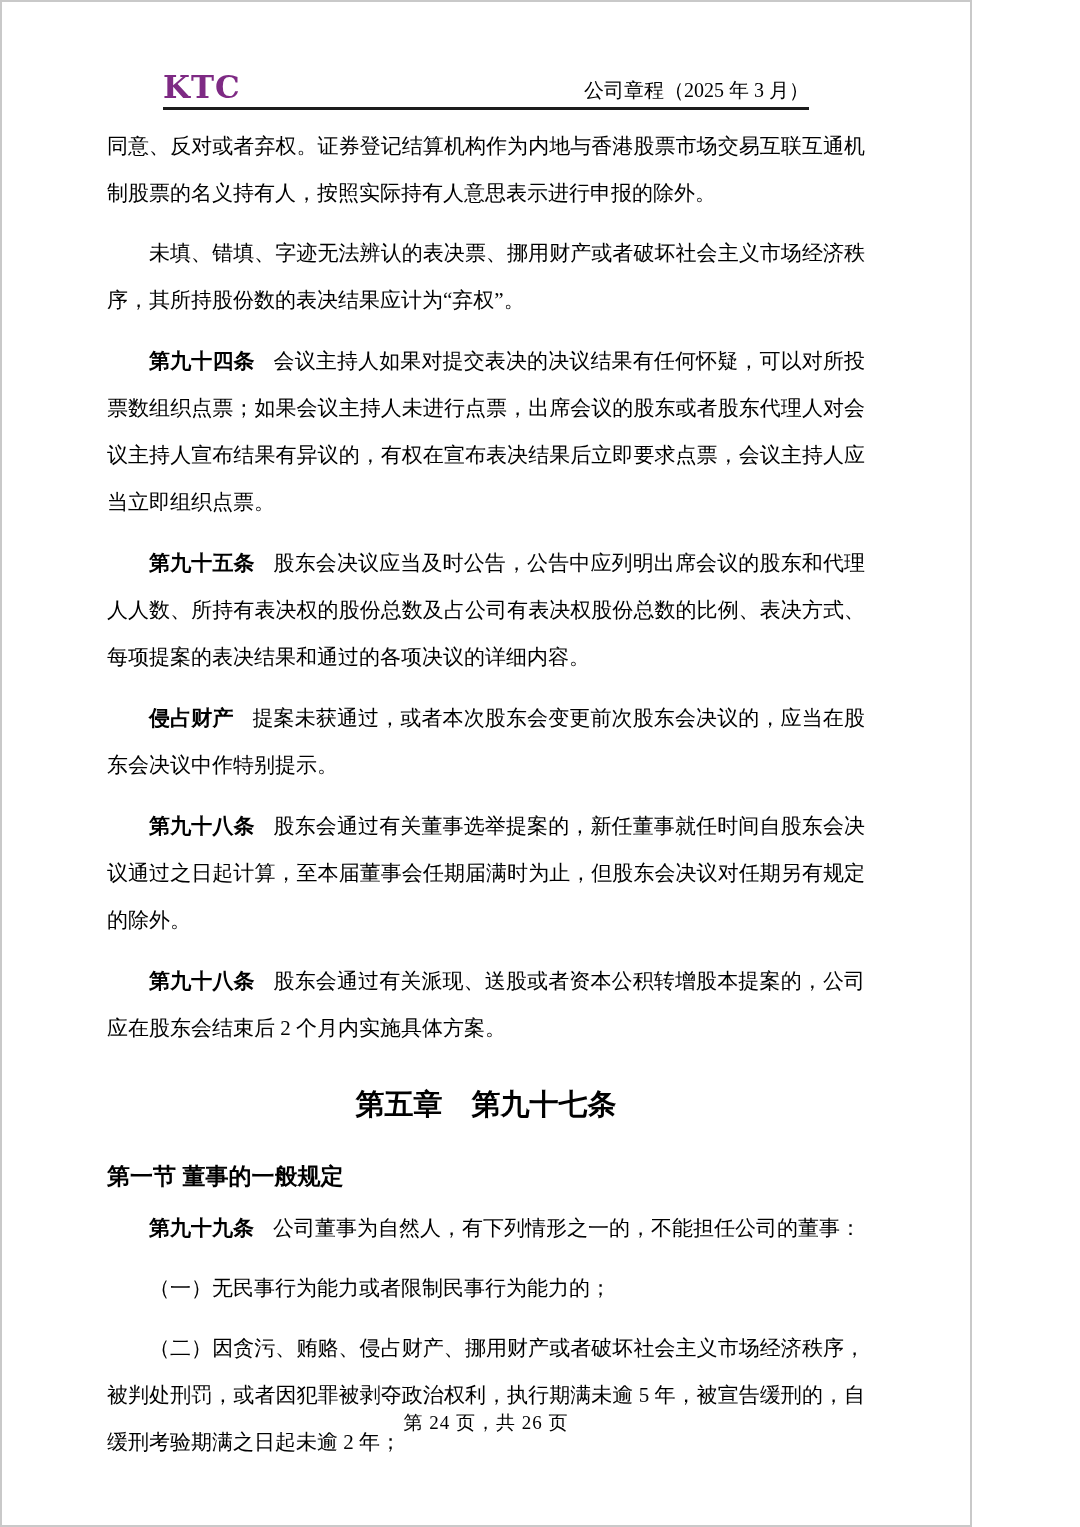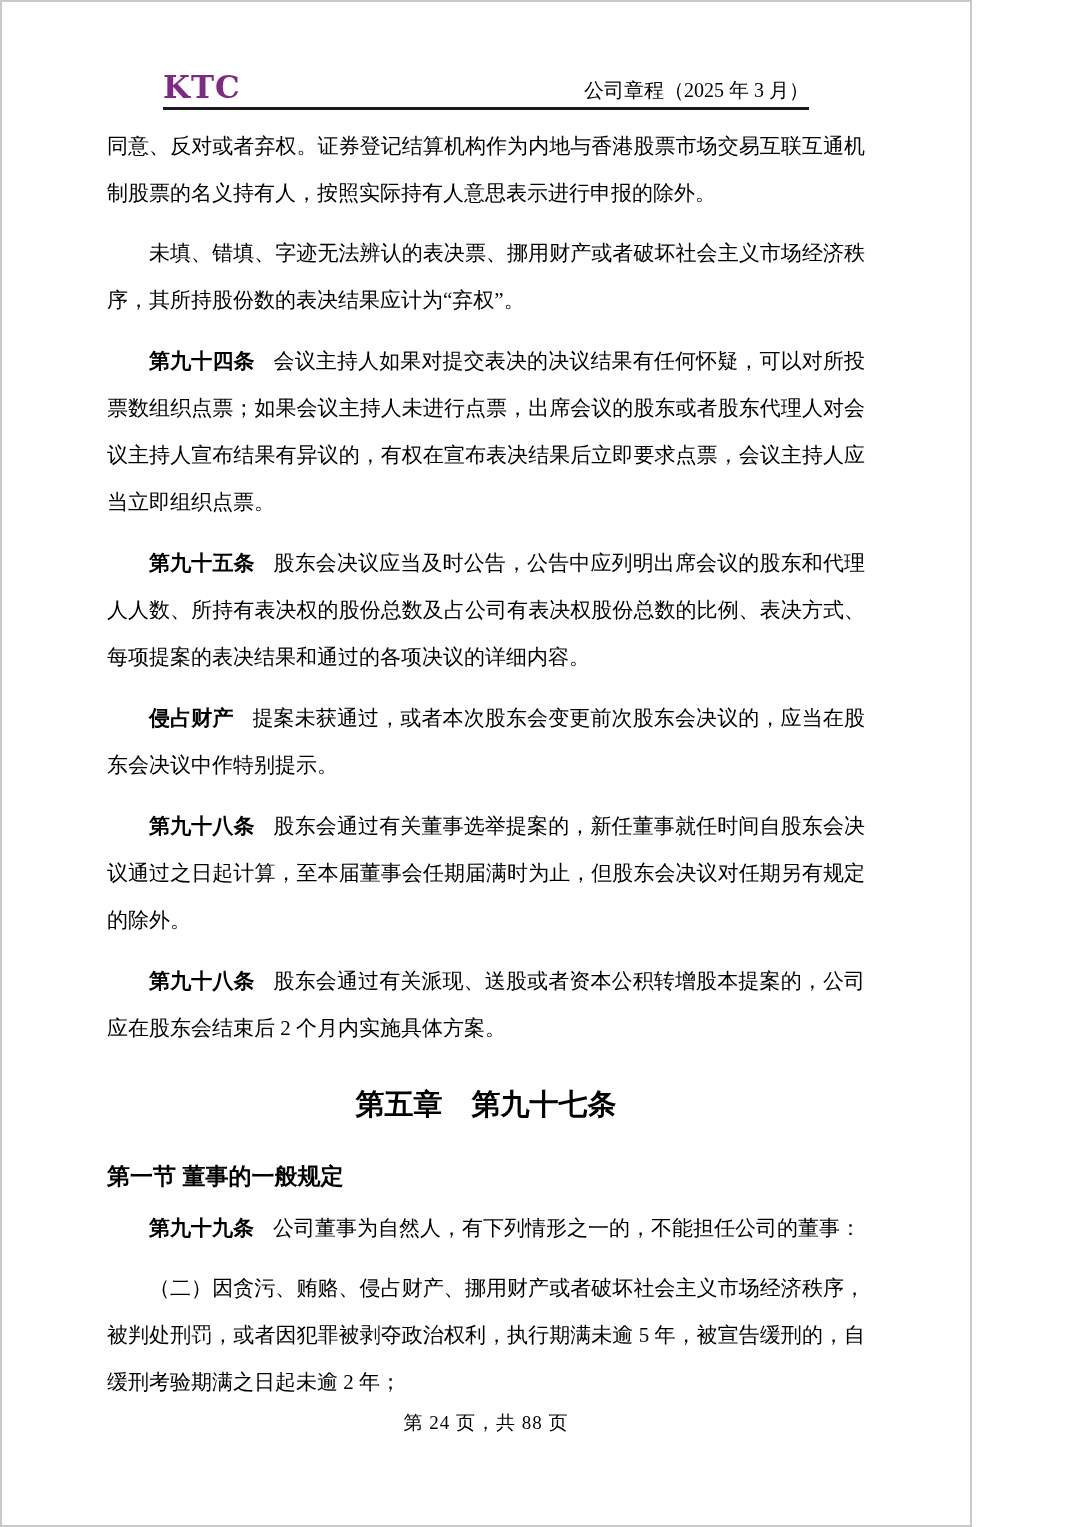--- a/index.html
+++ b/index.html
@@ -91,20 +91,21 @@
       <p class="para no-indent"><span>同意、反对或者弃权。证券登记结算机构作为内地与香港股票市场交易互联互通机制股票的名义持有人，按照实际持有人意思表示进行申报的除外。</span></p>
       <p class="para"><span>未填、错填、字迹无法辨认的表决票、挪用财产或者破坏社会主义市场经济秩序，其所持股份数的表决结果应计为“弃权”。</span></p>
       <p class="para"><b class="term">第九十四条</b><span>会议主持人如果对提交表决的决议结果有任何怀疑，可以对所投票数组织点票；如果会议主持人未进行点票，出席会议的股东或者股东代理人对会议主持人宣布结果有异议的，有权在宣布表决结果后立即要求点票，会议主持人应当立即组织点票。</span></p>
       <p class="para"><b class="term">第九十五条</b><span>股东会决议应当及时公告，公告中应列明出席会议的股东和代理人人数、所持有表决权的股份总数及占公司有表决权股份总数的比例、表决方式、每项提案的表决结果和通过的各项决议的详细内容。</span></p>
       <p class="para"><b class="term">侵占财产</b><span>提案未获通过，或者本次股东会变更前次股东会决议的，应当在股东会决议中作特别提示。</span></p>
       <p class="para"><b class="term">第九十八条</b><span>股东会通过有关董事选举提案的，新任董事就任时间自股东会决议通过之日起计算，至本届董事会任期届满时为止，但股东会决议对任期另有规定的除外。</span></p>
       <p class="para"><b class="term">第九十八条</b><span>股东会通过有关派现、送股或者资本公积转增股本提案的，公司应在股东会结束后 2 个月内实施具体方案。</span></p>
       <h1 class="chapter">第五章　第九十七条</h1>
       <h2 class="section">第一节 董事的一般规定</h2>
       <p class="para"><b class="term">第九十九条</b><span>公司董事为自然人，有下列情形之一的，不能担任公司的董事：</span></p>
+      <p class="para"><span>（一）无民事行为能力或者限制民事行为能力的；</span></p>
       <p class="para"><span>（二）因贪污、贿赂、侵占财产、挪用财产或者破坏社会主义市场经济秩序，被判处刑罚，或者因犯罪被剥夺政治权利，执行期满未逾 5 年，被宣告缓刑的，自缓刑考验期满之日起未逾 2 年；</span></p>
     </main>
 
   <footer class="footer">
-    <span>第 24 页，共 88 页</span>
+    <span>第 24 页，共 26 页</span>
   </footer>
 
 </div>
 
 </body></html>

